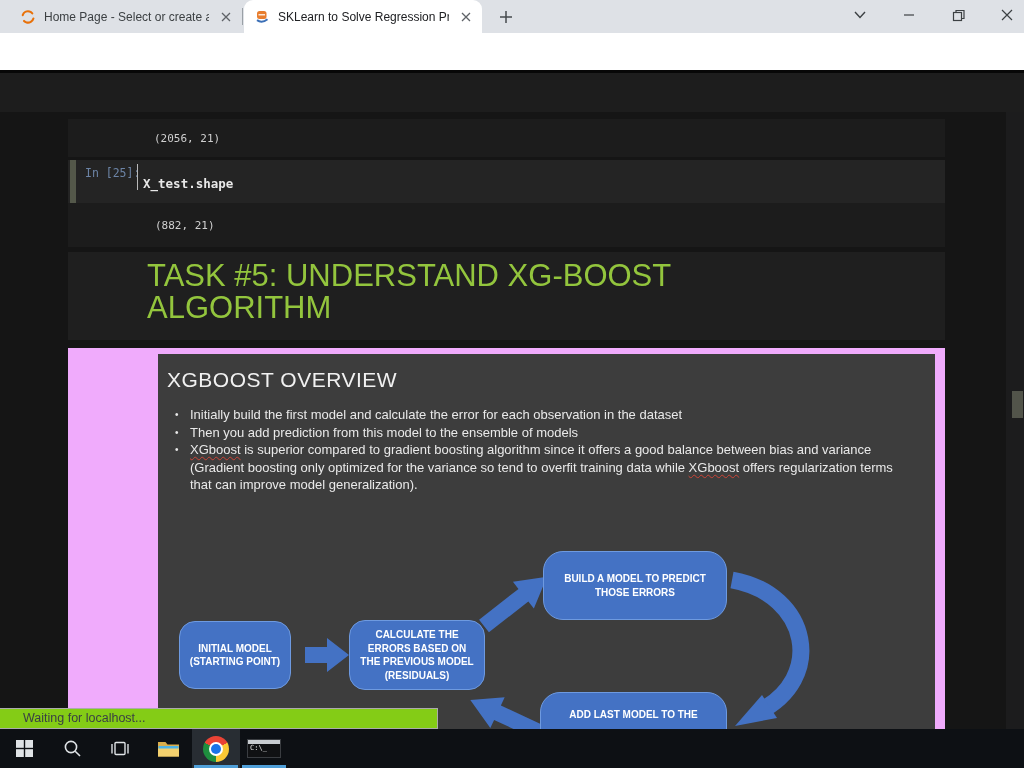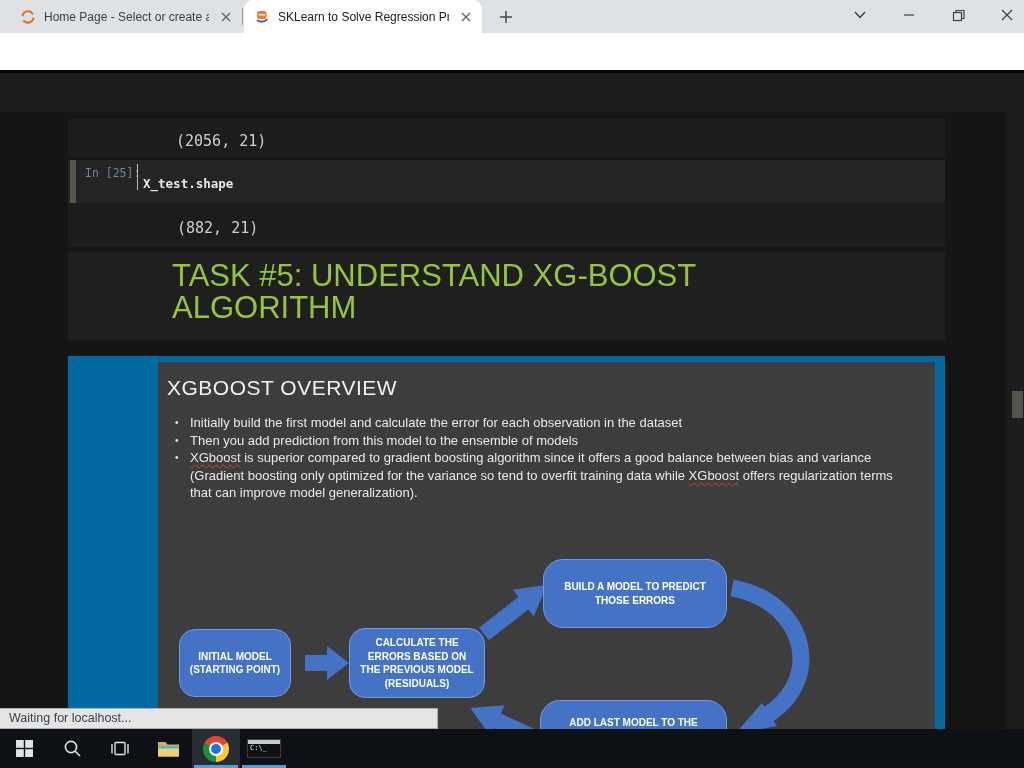--- a/index.html
+++ b/index.html
@@ -36,28 +36,28 @@
   .kdiv { left:770px; top:79px; width:1px; height:27px; background:#7f9a44; }
   .kernel { left:783px; top:84px; font-size:15px; }
   .kcircle { left:933px; top:86px; width:16px; height:16px; border-radius:50%; border:2px solid #93c53d; }
 
   
   .nbbody { left:0; top:112px; width:1024px; height:617px; background:#151515; overflow:hidden; }
   .row { left:68px; width:877px; }
   .out-row { background:#1c1c1c; }
   .code-row { background:#242424; }
   .mono { font-family:"DejaVu Sans Mono", monospace; }
-  .outtxt { font-size:15px; color:#cfcfcf;margin-left:22px; }
+  .outtxt { font-size:11px; color:#cfcfcf; }
   .prompt { font-size:11.5px; color:#6c84a6; }
   .codetxt { font-size:12.5px; font-weight:bold; color:#e8e8e8; }
   .selbar { left:70px; top:48px; width:6px; height:87px; background:#54584a; }
   .cursor { left:137px; top:52px; width:1px; height:26px; background:#b9b9b9; }
   .mdcell { left:68px; top:140px; width:877px; height:88px; background:#1f1f1f; }
-  .task-h { left:104px; top:8px; width:580px; font-size:31px; line-height:32px; color:#93c53d; }
-  .imgcell { left:68px; top:244px; width:877px; height:381px; background:#0369a1; }
+  .task-h { left:79px; top:8px; width:580px; font-size:31px; line-height:32px; color:#93c53d; }
+  .imgcell { left:68px; top:236px; width:877px; height:381px; background:#f0abfc; }
 
   
   .slide { left:90px; top:6px; width:777px; height:375px; background:#3d3d3d; overflow:hidden; }
   .slide-title { left:9px; top:14px; font-size:21px; letter-spacing:0.5px; color:#f1f1f1; }
   .bullets { left:17px; top:52px; width:728px; list-style:none; }
   .bullets li { font-size:13px; line-height:17.5px; color:#e9e9e9; padding-left:15px; position:relative; }
   .bullets li::before { content:"•"; position:absolute; left:0; top:0; font-size:10px; color:#e9e9e9; }
   .wavy { text-decoration:underline; text-decoration-style:wavy; text-decoration-color:#cc4437; text-decoration-thickness:1px; text-underline-offset:2px; }
   .dnode { background:#4472c4; border:1px solid #6e9ae0; color:#ffffff; font-size:10px; font-weight:600;
     display:flex; align-items:center; justify-content:center; text-align:center; line-height:1.35; padding:4px 8px; }
@@ -65,22 +65,22 @@
   .nodeB { left:191px; top:266px; width:136px; height:70px; border-radius:16px; }
   .nodeC { left:385px; top:197px; width:184px; height:69px; border-radius:20px; align-items:center; }
   .nodeD { left:382px; top:338px; width:187px; height:62px; border-radius:20px; align-items:flex-start; padding-top:15px; }
   .dsvg { left:0; top:0; width:777px; height:375px; }
 
   
   .sbtrack { left:1006px; top:0; width:18px; height:617px; background:#1c1c1d; }
   .sbthumb { left:1012px; top:279px; width:11px; height:27px; background:#52544a; }
 
   
-  .statusbub { left:0; top:708px; width:438px; height:21px; background:#e5e5e5; border:1px solid #ababab;
-    border-left:none; font-size:12.5px; color:#3a3f44; line-height:19px; padding-left:9px; z-index:5; }
+  .statusbub { left:0; top:708px; width:438px; height:21px; background:#84cc16; border:1px solid #ababab;
+    border-left:none; font-size:12.5px; color:#3a3f44; line-height:19px; padding-left:23px; z-index:5; }
 
   
   .taskbar { left:0; top:729px; width:1024px; height:39px; background:#0d1014; z-index:6; }
   .ttile { top:0; width:48px; height:39px; display:flex; align-items:center; justify-content:center; }
   .ttile-active { background:#282d33; }
   .underline { height:3px; bottom:0; z-index:7; }
   .chrome-ball { width:26px; height:26px; border-radius:50%;
     background:conic-gradient(from 60deg, #fcc934 0 120deg, #1e8e3e 120deg 240deg, #ea4335 240deg 360deg);
     display:flex; align-items:center; justify-content:center; }
   .chrome-white { width:14px; height:14px; border-radius:50%; background:#fff; display:flex; align-items:center; justify-content:center; }

